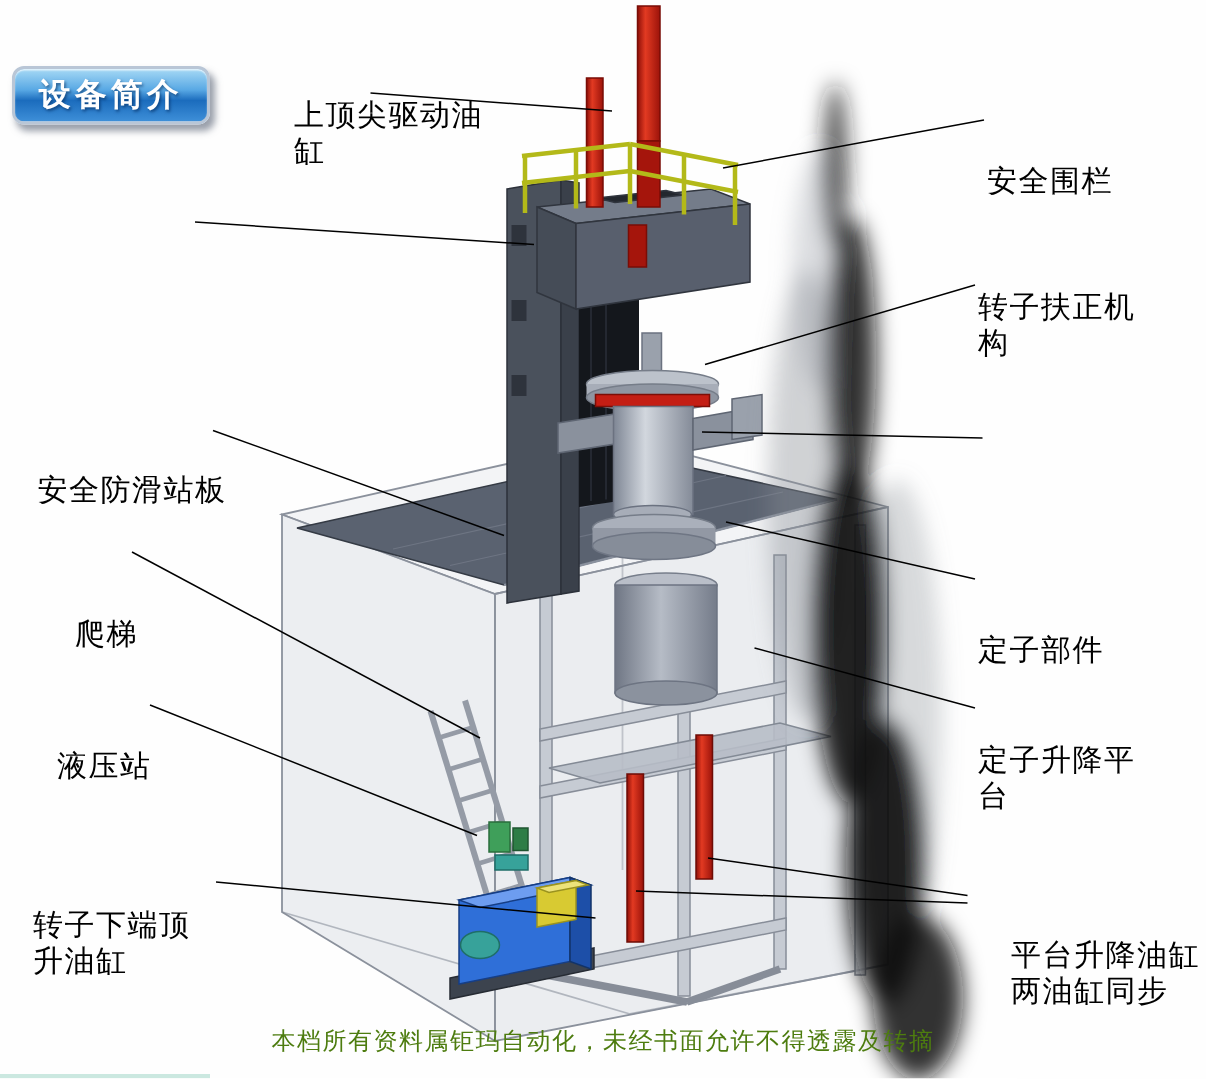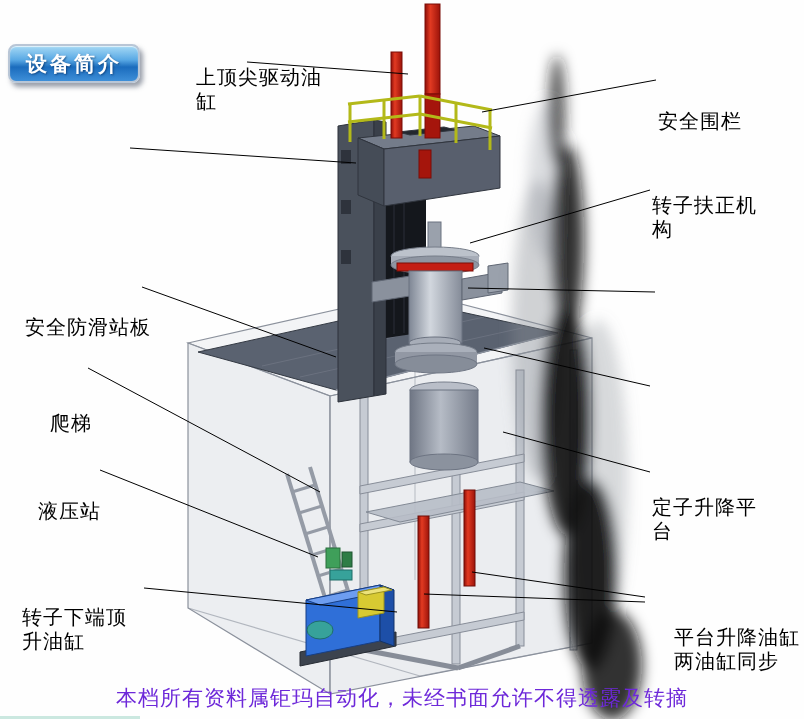--- a/index.html
+++ b/index.html
@@ -11,21 +11,21 @@
   .stage{position:relative;width:804px;height:719px;background:#fefefe;overflow:hidden;}
   svg.machine{position:absolute;left:0;top:0;}
   .label{
     position:absolute;
     font-family:Liberation Serif, serif;
     font-size:20px;line-height:1.22;color:#000;letter-spacing:1px;margin-top:47px;
   }
   .footer{
     position:absolute;left:0;top:684px;width:100%;text-align:center;
     font-family:"Liberation Serif","DejaVu Serif",serif;
-    font-size:21px;color:#6d28d9;letter-spacing:1px;
+    font-size:16px;color:#4d7c0f;letter-spacing:1px;
   }
   .badge{
     position:absolute;left:8px;top:27px;width:128px;height:35px;
     line-height:35px;text-align:center;color:#ffffff;
     font-size:21px;font-weight:bold;letter-spacing:3px;
     background:linear-gradient(180deg,#a6d9f5 0%,#58a8e4 40%,#1b6cbd 60%,#3e8fd8 100%);
     border:2px solid #b9c6d6;border-radius:8px;
     box-shadow:3px 4px 5px rgba(70,80,100,.55), inset 0 1px 1px rgba(255,255,255,.7);
     text-shadow:1px 1px 2px rgba(0,40,90,.6);
     margin-top:17px;
@@ -214,20 +214,21 @@
     </g>
   </svg>
 
   <div class="badge">设备简介</div>
 
   <div class="label" style="left:196px;top:18px;width:126px">上顶尖驱动油缸</div>
   <div class="label" style="left:658px;top:62px;width:120px">安全围栏</div>
   <div class="label" style="left:652px;top:146px;width:108px">转子扶正机构</div>
   <div class="label" style="left:25px;top:268px;width:136px">安全防滑站板</div>
   <div class="label" style="left:50px;top:364px;width:80px">爬梯</div>
+  <div class="label" style="left:652px;top:375px;width:120px">定子部件</div>
   <div class="label" style="left:38px;top:452px;width:90px">液压站</div>
   <div class="label" style="left:22px;top:558px;width:108px">转子下端顶升油缸</div>
   <div class="label" style="left:652px;top:448px;width:108px">定子升降平台</div>
   <div class="label" style="left:674px;top:578px;width:148px">平台升降油缸，两油缸同步</div>
 
   <div class="footer">本档所有资料属钜玛自动化，未经书面允许不得透露及转摘</div>
 
   <div class="bottom-artifact"></div>
 </div>
 

